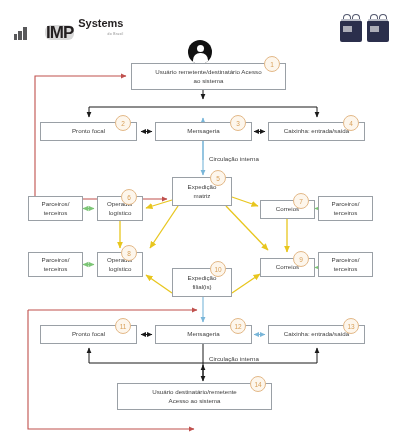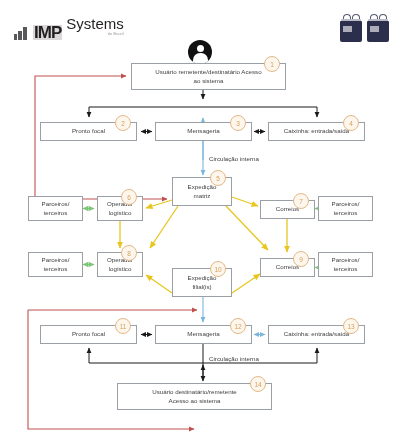--- a/index.html
+++ b/index.html
@@ -9,23 +9,23 @@
   #canvas{position:absolute;left:0;top:0;width:400px;height:444px;}
 
   
   .logo{position:absolute;left:14px;top:18px;display:flex;align-items:flex-end;}
   .logo-marks{display:flex;align-items:flex-end;gap:1px;height:16px;}
   .lm{background:#58585a;}
   .lm.a{width:3px;height:6px;}
   .lm.b{width:4px;height:13px;}
   .lm.c{width:4px;height:9px;}
   .logo-imp{font-weight:bold;font-size:17px;letter-spacing:-1px;color:#231f20;
-            line-height:15px;margin-left:6px;background:#d9d9d9;padding:0 1px;}
+            line-height:15px;margin-left:18px;background:#d9d9d9;padding:0 1px;border-radius:6px;}
   .logo-sys{margin-left:4px;line-height:11px;}
-  .logo-sys .s1{font-size:15px;font-weight:normal;color:#231f20;display:block;}
+  .logo-sys .s1{font-size:11px;font-weight:bold;color:#231f20;display:block;}
   .logo-sys .s2{font-size:3.4px;color:#8a8a8a;display:block;text-align:right;letter-spacing:.3px;}
 
   
   .bags{position:absolute;left:340px;top:14px;display:flex;gap:5px;}
   .bag{position:relative;width:22px;height:28px;}
   .bag .body{position:absolute;left:0;top:7px;width:22px;height:21px;background:#2b2f4c;border-radius:1px 1px 2px 2px;}
   .bag .body:after{content:"";position:absolute;left:3px;top:5px;width:9px;height:6px;background:#d8d8dc;opacity:.75;}
   .bag .top{position:absolute;left:1px;top:5px;width:20px;height:4px;background:#b9bcc6;border-radius:1px;}
   .bag .h1,.bag .h2{position:absolute;top:0px;width:6px;height:9px;border:1.4px solid #53586e;border-bottom:none;border-radius:4px 4px 0 0;}
   .bag .h1{left:3px;}

